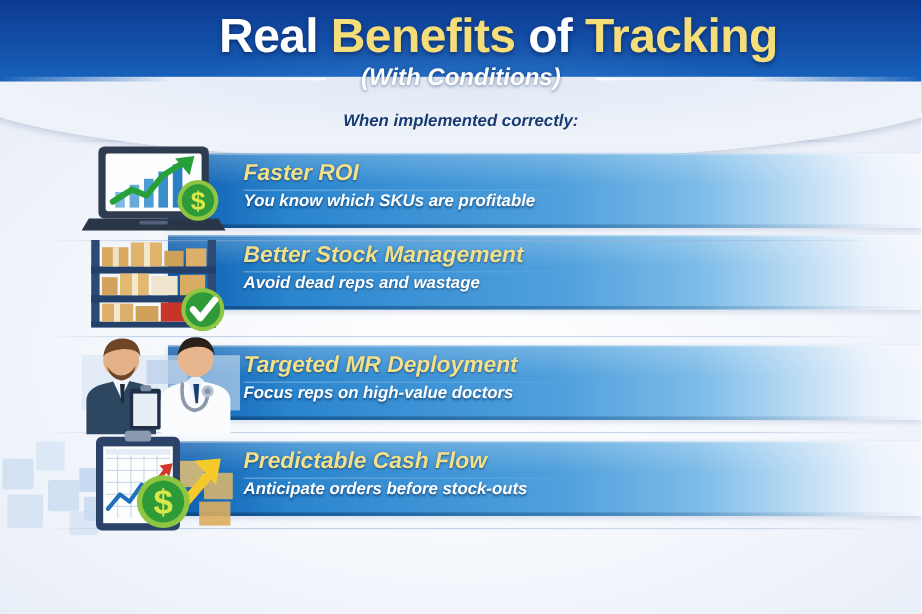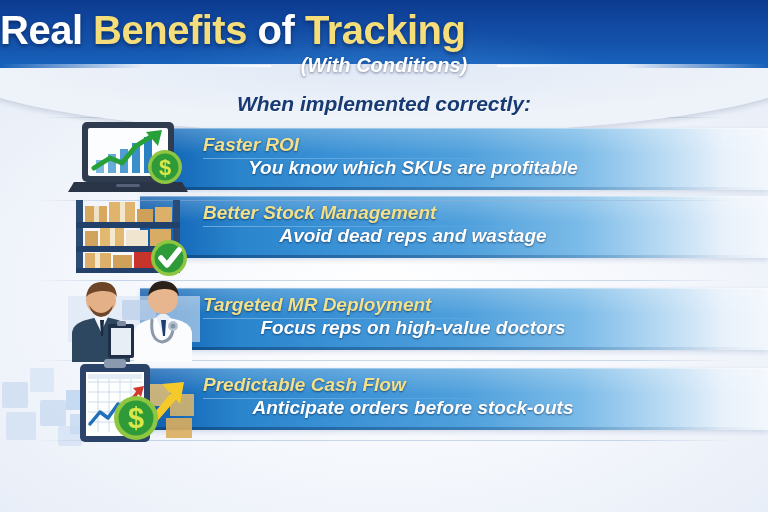--- a/index.html
+++ b/index.html
@@ -37,21 +37,21 @@
     box-shadow:0 -2px 6px rgba(10,40,90,.18);
   }
   .hdr-sheen{
     position:absolute; left:0; top:0; width:768px; height:94px;
     background:radial-gradient(ellipse 58% 150% at 50% 120%, rgba(120,190,255,.30) 0%, rgba(120,190,255,0) 62%);
     pointer-events:none;
   }
 
   .title {
     position:absolute; left:0; top:6px; width:648px;
-    text-align:left;
+    text-align:right;
     font-size:40px; line-height:48px;
     font-weight:bold; font-style:normal;
     letter-spacing:-0.5px;
     white-space:nowrap;
     z-index:3;
   }
   .title .w { color:#ffffff; }
   .title .y { color:#f5de7a; }
   .title span { text-shadow:0 2px 4px rgba(0,18,60,.55); }
 
@@ -63,21 +63,21 @@
   .sub-rule{ width:78px; height:2px; background:linear-gradient(90deg,rgba(255,255,255,0),rgba(255,255,255,.85)); }
   .sub-rule.right{ background:linear-gradient(90deg,rgba(255,255,255,.85),rgba(255,255,255,0)); }
   .subtitle{
     color:#ffffff; font-size:20px; font-weight:bold; font-style:italic;
     white-space:nowrap; text-shadow:0 1px 3px rgba(0,18,60,.5);
   }
 
   
   .intro{
     position:absolute; left:0; top:92px; width:768px; text-align:center;
-    font-size:21px; font-weight:bold; font-style:italic;
+    font-size:14px; font-weight:bold; font-style:italic;
     color:#173a73; white-space:nowrap; z-index:3;
     text-shadow:0 1px 0 rgba(255,255,255,.9);
   }
   .intro-rule{
     position:absolute; left:36px; top:117px; width:696px; height:1px;
     background:linear-gradient(90deg,rgba(140,165,200,0),rgba(150,175,208,.55) 14%,rgba(150,175,208,.55) 86%,rgba(140,165,200,0));
     z-index:1;
   }
 
   
@@ -110,24 +110,23 @@
     background:linear-gradient(90deg,rgba(150,175,210,0),rgba(150,175,210,.5) 12%,rgba(150,175,210,.45) 85%,rgba(150,175,210,0));
   }
 
   .txt{ position:absolute; left:203px; top:4px; width:420px; z-index:4; }
   .r-title{
     font-size:19px; font-weight:bold; font-style:italic;
     color:#f3e08a; line-height:25px; white-space:nowrap;
     text-shadow:0 1px 2px rgba(4,34,72,.65);
   }
   .r-sub{
-    font-size:19px; font-weight:bold; font-style:italic;
+    font-size:14px; font-weight:bold; font-style:italic;
     color:#ffffff; line-height:21px; white-space:nowrap;
     text-shadow:0 1px 2px rgba(4,34,72,.6);
-    text-align:center;
   }
   .txt-rule{
     position:absolute; left:203px; top:30px; width:300px; height:1px;
     background:linear-gradient(90deg,rgba(255,255,255,.35),rgba(255,255,255,0));
     z-index:4;
   }
 
   
   .art{ position:absolute; z-index:5; }
   .art[data-idx="0"]{ left:68px; top:118px; width:130px; height:80px; }

